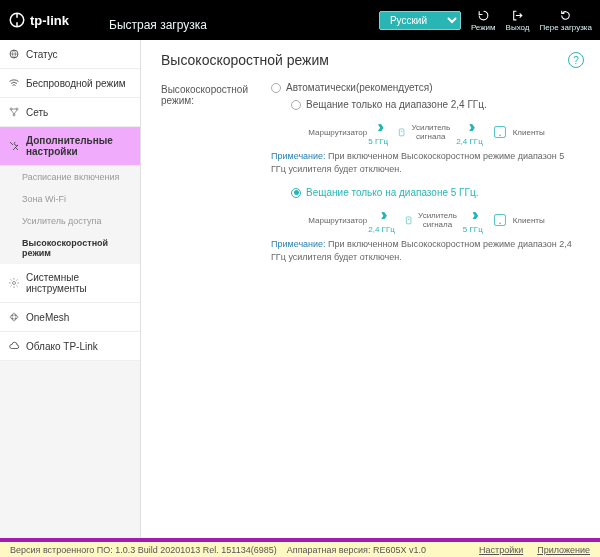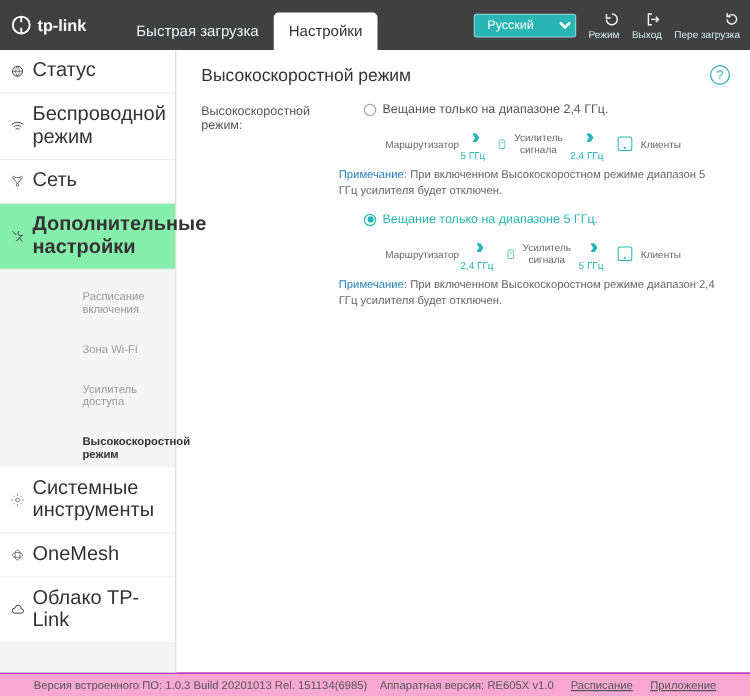--- a/index.html
+++ b/index.html
@@ -1,34 +1,34 @@
 <!DOCTYPE html>
 <html><head>
 <meta charset="utf-8">
 <style>
   * { box-sizing: border-box; margin: 0; padding: 0; }
   body { font-family: Arial, sans-serif; font-size: 11px; color: #333; background: #fff; width: 600px; height: 557px; overflow: hidden; }
 
-  .topbar { background: #404040; height: 40px; display: flex; align-items: center; padding: 0 8px; color: #fff; }
+  .topbar { background: #000000; height: 40px; display: flex; align-items: center; padding: 0 8px; color: #fff; }
   .logo { display: flex; align-items: center; gap: 4px; font-size: 13px; font-weight: bold; }
   .logo svg { width: 18px; height: 18px; }
   .main-tabs { display: flex; margin-left: 28px; gap: 0; align-items: flex-end; height: 100%; }
   .main-tab { padding: 8px 12px; color: #eaf7f7; cursor: pointer; font-size: 12px; }
   .main-tab.active { background: #fff; color: #333; border-radius: 4px 4px 0 0; }
   .top-right { margin-left: auto; display: flex; align-items: center; gap: 10px; }
   .lang-select { background: #2ab5b5; border: 1px solid #7fd3d3; color: #fff; font-size: 10px; padding: 2px 16px 2px 6px; border-radius: 2px; }
-  .top-icon { display: flex; flex-direction: column; align-items: flex-end; color: #d6f0f0; font-size: 8px; cursor: pointer; gap: 1px; }
+  .top-icon { display: flex; flex-direction: column; align-items: center; color: #d6f0f0; font-size: 8px; cursor: pointer; gap: 1px; }
   .top-icon svg { width: 13px; height: 13px; }
 
   .body-wrap { display: flex; height: 498px; }
   .sidebar { width: 141px; background: #f5f5f5; border-right: 1px solid #e0e0e0; }
-  .side-item { display: flex; align-items: center; gap: 6px; padding: 8px 8px; background: #fff; border-bottom: 1px solid #eee; cursor: pointer; font-size: 16px; color: #333; }
+  .side-item { display: flex; align-items: center; gap: 6px; padding: 8px 8px; background: #fff; border-bottom: 1px solid #eee; cursor: pointer; font-size: 10px; color: #333; }
   .side-item svg { width: 12px; height: 12px; flex-shrink: 0; }
-  .side-item.active { background: #86efac; color: #333; font-weight: bold; }
-  .side-sub { padding: 16px 8px 6px 22px; font-size: 9px; color: #999; cursor: pointer; margin-left: 44px; }
+  .side-item.active { background: #f0abfc; color: #333; font-weight: bold; }
+  .side-sub { padding: 6px 8px 6px 22px; font-size: 9px; color: #999; cursor: pointer; }
   .side-sub.active { color: #333; font-weight: bold; }
 
   .content { flex: 1; padding: 12px 20px; overflow-y: auto; position: relative; }
   .page-title { font-size: 14px; color: #333; margin-bottom: 14px; }
   .help-icon { position: absolute; right: 16px; top: 12px; width: 16px; height: 16px; border: 1px solid #2ab5b5; color: #2ab5b5; border-radius: 50%; display: flex; align-items: center; justify-content: center; font-size: 10px; cursor: pointer; }
 
   .form-row { display: flex; margin-bottom: 8px; }
   .form-label { width: 110px; font-size: 10px; color: #555; padding-top: 2px; }
   .form-options { flex: 1; }
   .radio-line { display: flex; align-items: center; gap: 5px; font-size: 10px; color: #555; margin-bottom: 6px; }
@@ -44,38 +44,37 @@
   .d-arrow { display: flex; flex-direction: column; align-items: center; gap: 1px; }
   .d-arrow .chev { color: #2ab5b5; font-size: 16px; letter-spacing: -5px; font-weight: bold; }
   .d-arrow .freq { font-size: 8px; color: #2ab5b5; }
 
   .note { font-size: 9px; color: #666; margin: 4px 0 12px 0; line-height: 1.4; }
   .note b { color: #2a7fb5; font-weight: normal; }
 
   .save-row { display: flex; justify-content: flex-end; margin-top: 10px; }
   .btn-save { background: #2ab5b5; color: #fff; border: none; padding: 6px 14px; font-size: 11px; border-radius: 2px; cursor: pointer; }
 
-  .footer { height: 19px; background: #f9a8d4; border-top: 1px solid #a21caf; display: flex; align-items: center; padding: 0 27px; font-size: 9px; color: #555; }
+  .footer { height: 19px; background: #fef9c3; border-top: 4px solid #a21caf; display: flex; align-items: center; padding: 0 10px; font-size: 9px; color: #555; }
   .footer .right { margin-left: auto; display: flex; gap: 14px; }
   .footer .right span { text-decoration: underline; cursor: pointer; }
 </style>
 </head>
 <body>
 
 <div class="topbar">
   <div class="logo">
     <svg viewBox="0 0 24 24">
         <circle cx="12" cy="12" r="9" fill="none" stroke="#fff" stroke-width="2"></circle>
         <path d="M12 3 v6 M12 21 v-6" stroke="#fff" stroke-width="2"></path>
       </svg>
     <span>tp-link</span>
   </div>
   <div class="main-tabs">
     <div class="main-tab">Быстрая загрузка</div>
-    <div class="main-tab active">Настройки</div>
   </div>
   <div class="top-right">
     <select class="lang-select"><option>Русский</option></select>
     <div class="top-icon">
       <svg viewBox="0 0 24 24">
           <path d="M4 12 A8 8 0 1 0 12 4" fill="none" stroke="#fff" stroke-width="2"></path>
           <path d="M4 4 v6 h6" fill="none" stroke="#fff" stroke-width="2"></path>
         </svg>
       <span>Режим</span>
     </div>
@@ -151,20 +150,24 @@
     </div>
   </div>
 
   <div class="content">
     <div class="help-icon">?</div>
     <div class="page-title">Высокоскоростной режим</div>
 
     <div class="form-row">
       <div class="form-label">Высокоскоростной режим:</div>
       <div class="form-options">
+        <div class="radio-line">
+          <span class="radio"></span>
+          <span class="lbl">Автоматически(рекомендуется)</span>
+        </div>
 
         <div class="radio-line sub">
           <span class="radio"></span>
           <span class="lbl">Вещание только на диапазоне 2,4 ГГц.</span>
         </div>
 
         <div class="diagram">
           <div class="d-node">
             <svg viewBox="0 0 40 28">
                 <rect x="6" y="14" width="28" height="10" rx="2" fill="none" stroke="#2ab5b5" stroke-width="1.5"></rect>
@@ -238,16 +241,16 @@
     </div>
 
   </div>
 </div>
 
 <div class="footer">
   <span><span>Версия встроенного ПО:</span> <span>1.0.3 Build 20201013 Rel. 151134(6985)</span></span>
   &nbsp;&nbsp;&nbsp;&nbsp;
   <span><span>Аппаратная версия:</span> <span>RE605X v1.0</span></span>
   <div class="right">
-    <span>Расписание</span>
+    <span>Настройки</span>
     <span>Приложение</span>
   </div>
 </div>
 
 </body></html>

